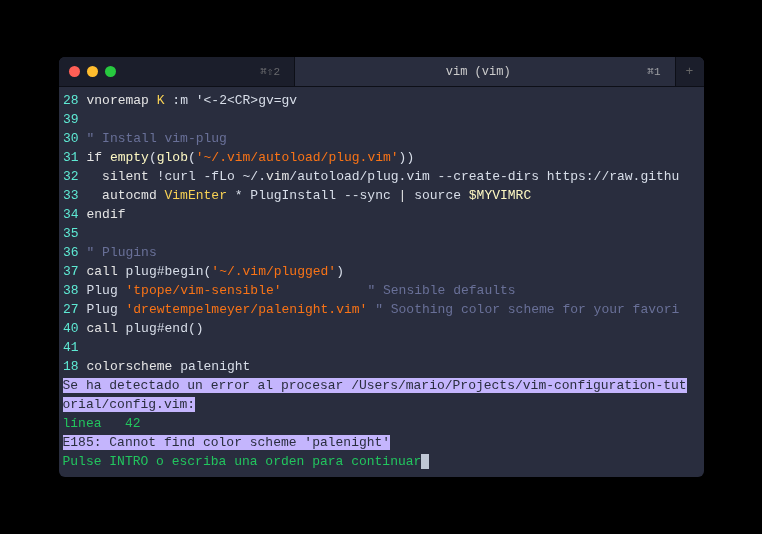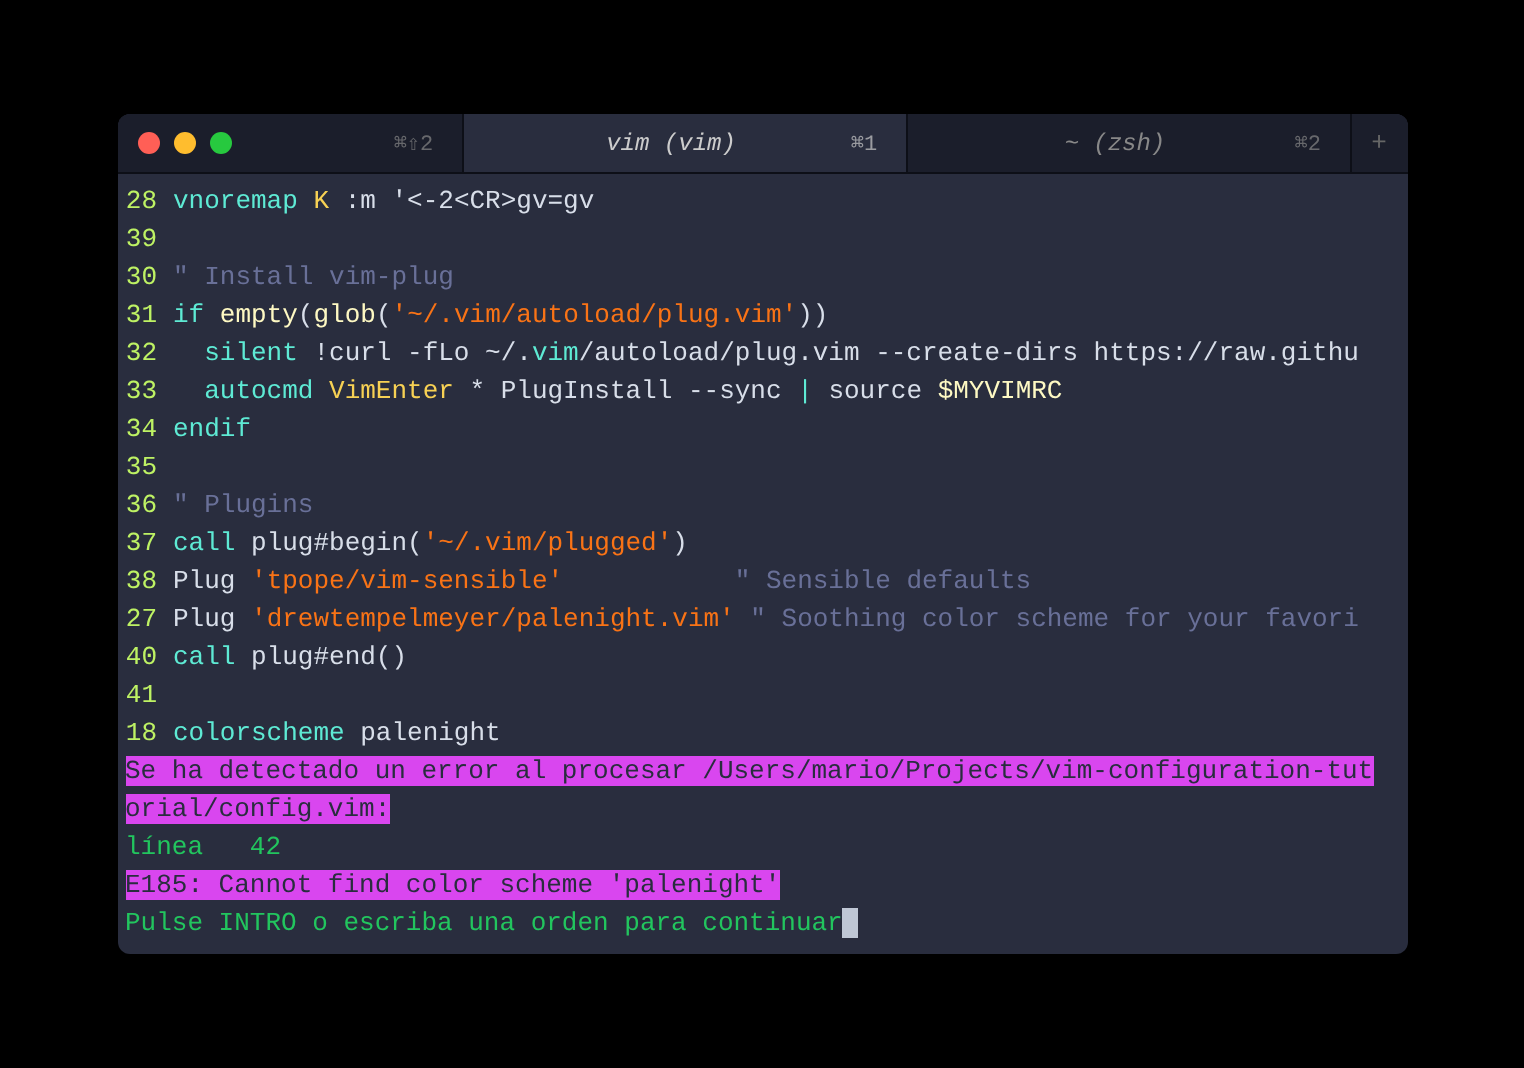--- a/index.html
+++ b/index.html
@@ -51,21 +51,21 @@
       padding: 0 14px;
       color: #888;
       border-right: 1px solid #0d0f17;
       font-size: 12px;
     }
     .tab.active {
       background: #292d3e;
       color: #ccc;
     }
     .tab.first { flex: 0.4; justify-content: flex-end; }
-    .tab-label { flex: 1; text-align: center; font-style: italic; }
+    .tab-label { flex: 1; text-align: center; }
     .tab-key { font-size: 11px; opacity: 0.7; }
     .plus {
       width: 28px;
       display: flex;
       align-items: center;
       justify-content: center;
       color: #666;
     }
     .editor {
       flex: 1;
@@ -73,38 +73,38 @@
       overflow: hidden;
       line-height: 19px;
     }
     .line {
       display: flex;
       white-space: pre;
     }
     .ln {
       width: 28px;
       text-align: right;
-      color: #bef264;
+      color: #5eead4;
       padding-right: 8px;
       flex-shrink: 0;
       user-select: none;
     }
     .code { color: #bfc7d5; }
-    .kw-cyan { color: #5eead4; }
+    .kw-cyan { color: #e5e5e5; }
     .kw-blue { color: #fef9c3; }
     .kw-yellow { color: #f7d154; }
     .str { color: #f97316; }
     .comment { color: #697098; }
     .white { color: #d8dee9; }
     .error-line {
       white-space: pre;
       color: #ffffff;
       padding-left: 4px;
     }
-    .error-bg { background: #d946ef; color: #292d3e; display: inline; }
+    .error-bg { background: #c4b5fd; color: #292d3e; display: inline; }
     .green-txt { color: #22c55e; }
     .cursor {
       background: #bfc7d5;
       display: inline-block;
       width: 8px;
       height: 15px;
       vertical-align: middle;
     }
   </style>
 </head>
@@ -117,24 +117,20 @@
       <div class="dot yellow"></div>
       <div class="dot green"></div>
     </div>
     <div class="tab-group">
       <div class="tab first">
         <span class="tab-key">⌘⇧2</span>
       </div>
       <div class="tab active">
         <span class="tab-label">vim (vim)</span>
         <span class="tab-key">⌘1</span>
-      </div>
-      <div class="tab">
-        <span class="tab-label">~ (zsh)</span>
-        <span class="tab-key">⌘2</span>
       </div>
       <div class="plus">+</div>
     </div>
   </div>
 
   <div class="editor">
     <div class="line"><span class="ln">28</span><span class="code"><span class="kw-cyan">vnoremap</span><span class="kw-yellow"> K</span><span class="white"> :m '&lt;-2&lt;CR&gt;gv=gv</span></span></div>
     <div class="line"><span class="ln">39</span><span class="code"></span></div>
     <div class="line"><span class="ln">30</span><span class="code"><span class="comment">" Install vim-plug</span></span></div>
     <div class="line"><span class="ln">31</span><span class="code"><span class="kw-cyan">if</span><span class="kw-blue"> empty</span><span class="white">(</span><span class="kw-blue">glob</span><span class="white">(</span><span class="str">'~/.vim/autoload/plug.vim'</span><span class="white">))</span></span></div>

